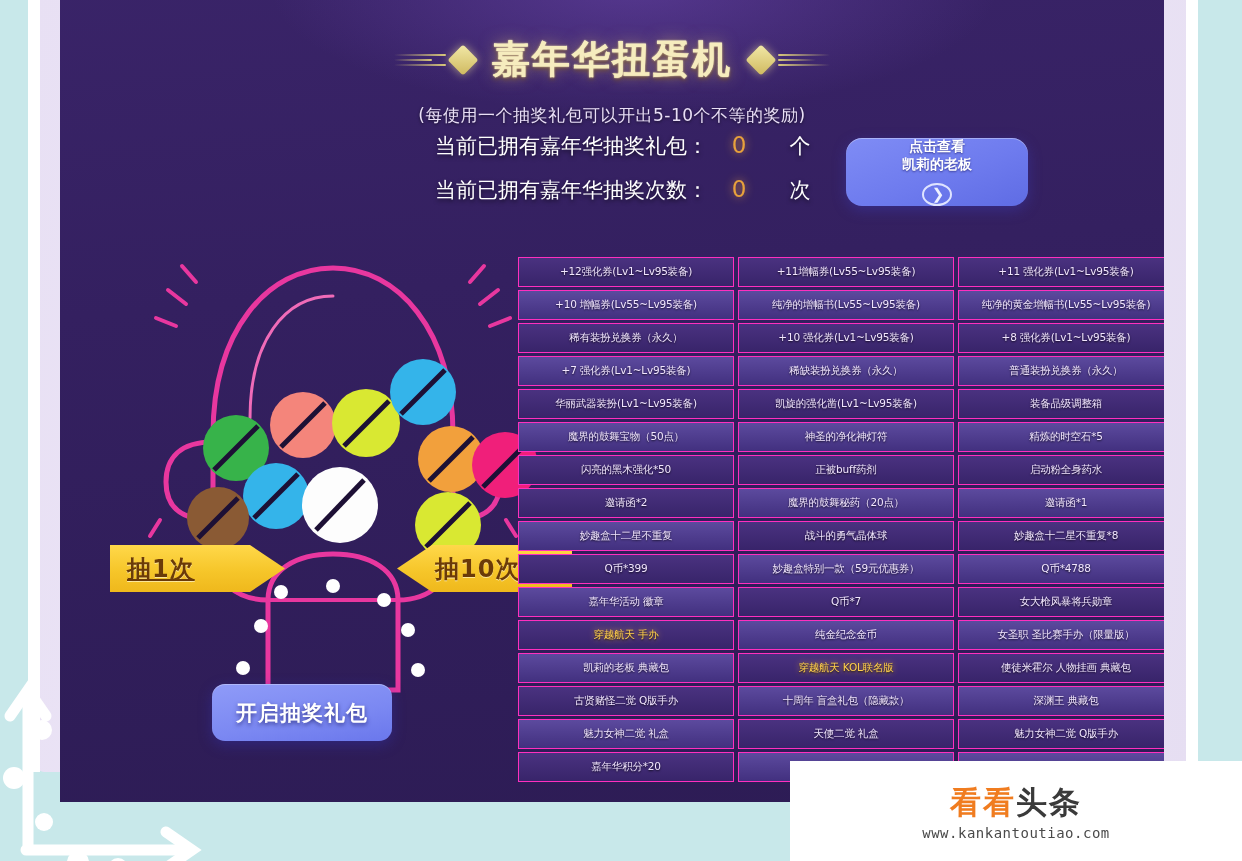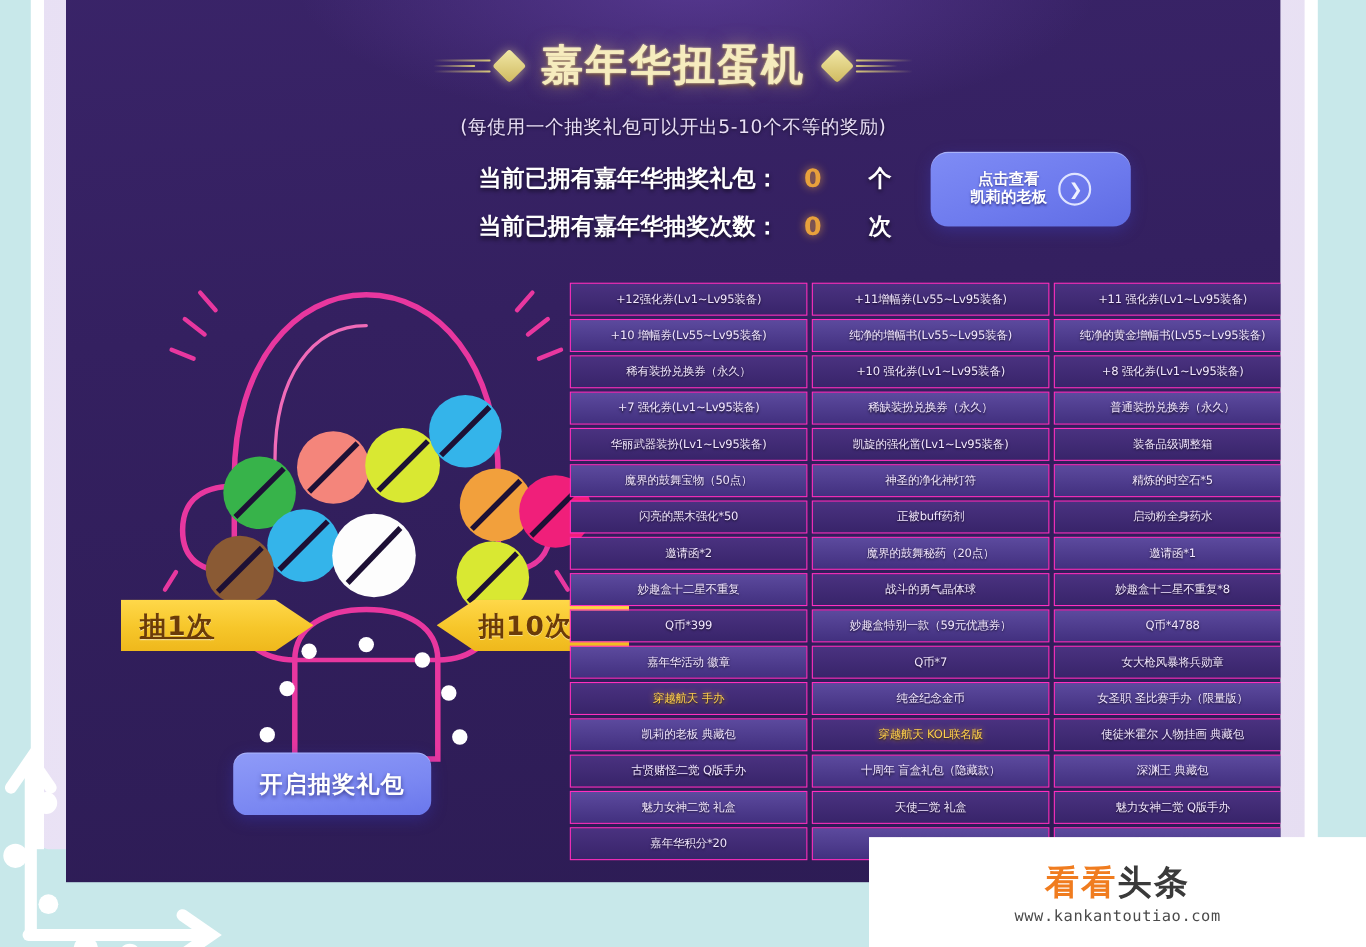--- a/index.html
+++ b/index.html
@@ -67,39 +67,40 @@
   #subtitle {
     position:absolute; top:128px; left:0; width:1104px; text-align:center;
     font-size:17px; color:#e9dff6; letter-spacing:.5px;
     text-shadow:0 1px 3px rgba(0,0,0,.6);
     margin-top:14px;
   }
 
   
   #stats { position:absolute; left:358px; top:170px; width:460px; }
   .stat-line {
-    display:flex; align-items:flex-end; height:44px;
-    font-size:21px; font-weight:bold; color:#ffffff;
+    display:flex; align-items:flex-start; height:44px;
+    font-size:21px; font-weight:normal; color:#ffffff;
     text-shadow:0 2px 4px rgba(0,0,0,.65);
   }
   .stat-label { width:290px; text-align:right; }
   .stat-value {
     width:62px; text-align:center; color:#e8a13c; font-size:23px;
     text-shadow:0 0 8px rgba(232,161,60,.8);
   }
   .stat-unit { width:60px; text-align:center; }
 
   
   #prob-button {
     position:absolute; left:786px; top:176px; width:182px; height:68px;
     background:linear-gradient(160deg,#7f8cf5,#6e7bee 55%,#5f6ce4);
     border-radius:16px;
     box-shadow:0 4px 14px rgba(60,60,180,.45), inset 0 1px 0 rgba(255,255,255,.35);
     display:flex; align-items:center; justify-content:center; gap:10px;
     cursor:pointer;
+    flex-direction:column;
   }
   #prob-text {
     font-size:14px; font-weight:bold; color:#ffffff; line-height:1.25;
     text-shadow:0 1px 2px rgba(40,40,120,.75); text-align:center;
   }
   #prob-arrow {
     width:30px; height:30px; border-radius:50%;
     border:2px solid #dfe4ff; color:#eef1ff;
     display:flex; align-items:center; justify-content:center;
     font-size:15px; line-height:1; padding-left:2px;

